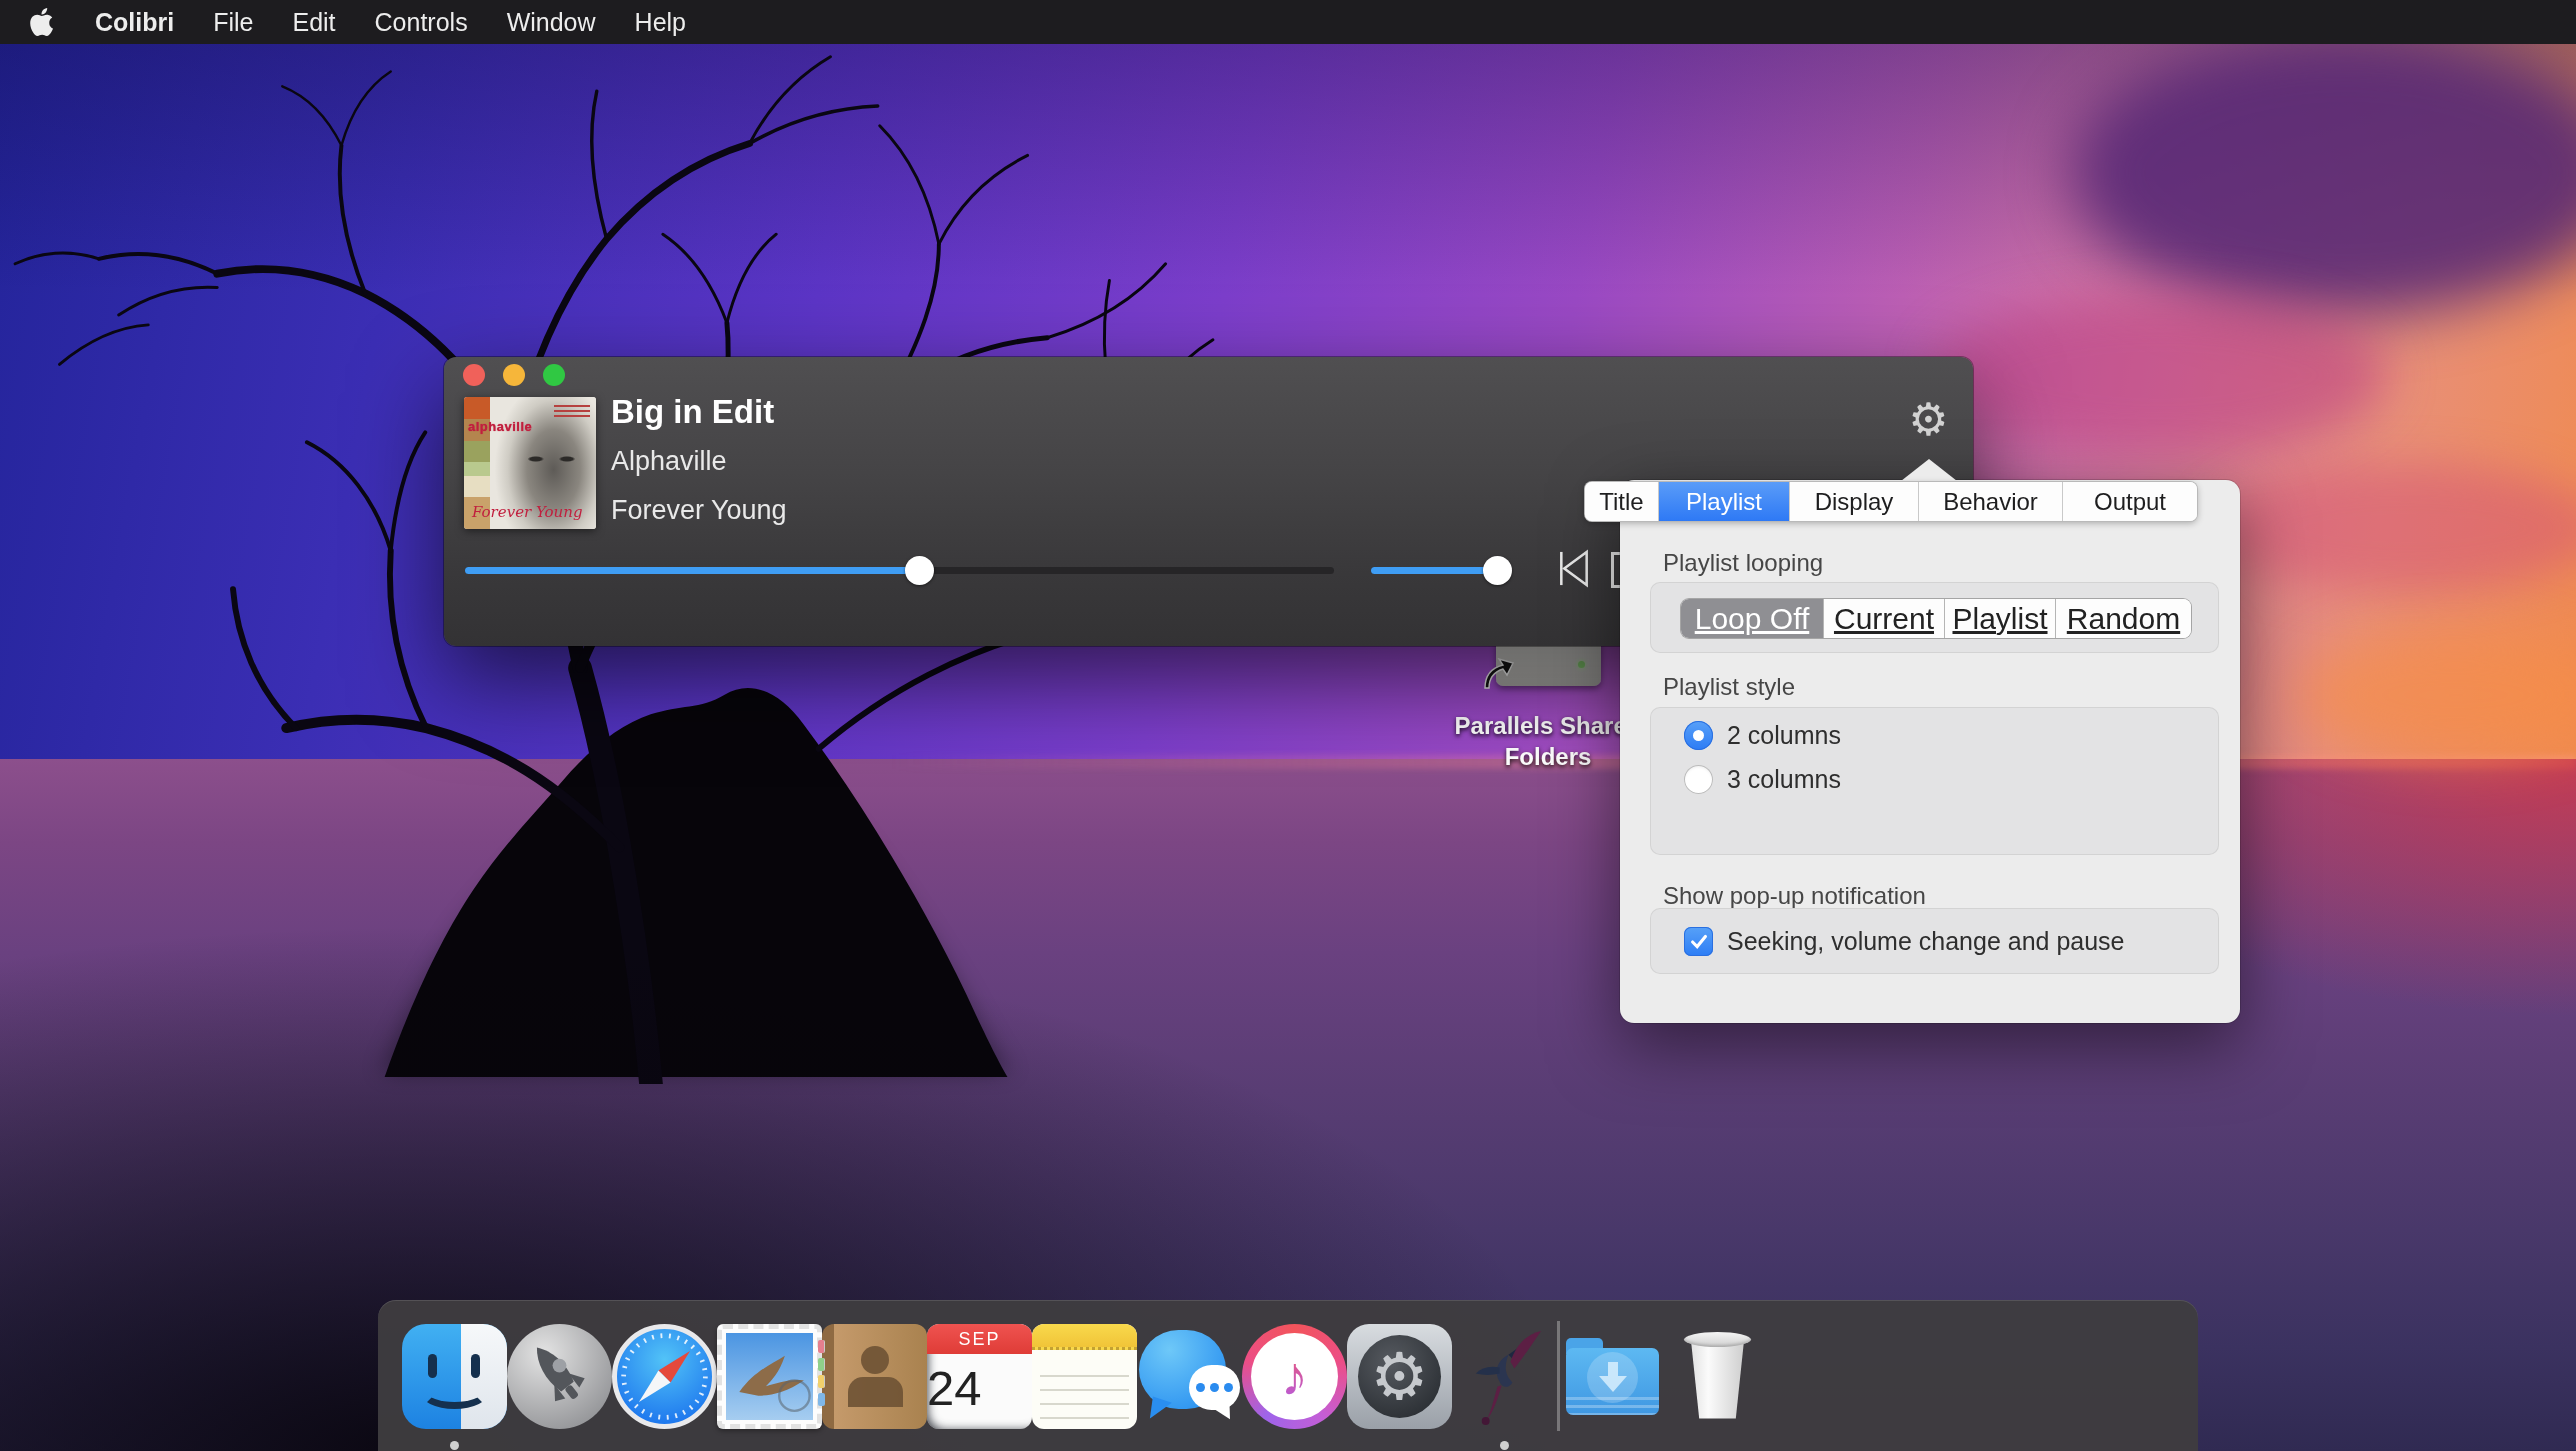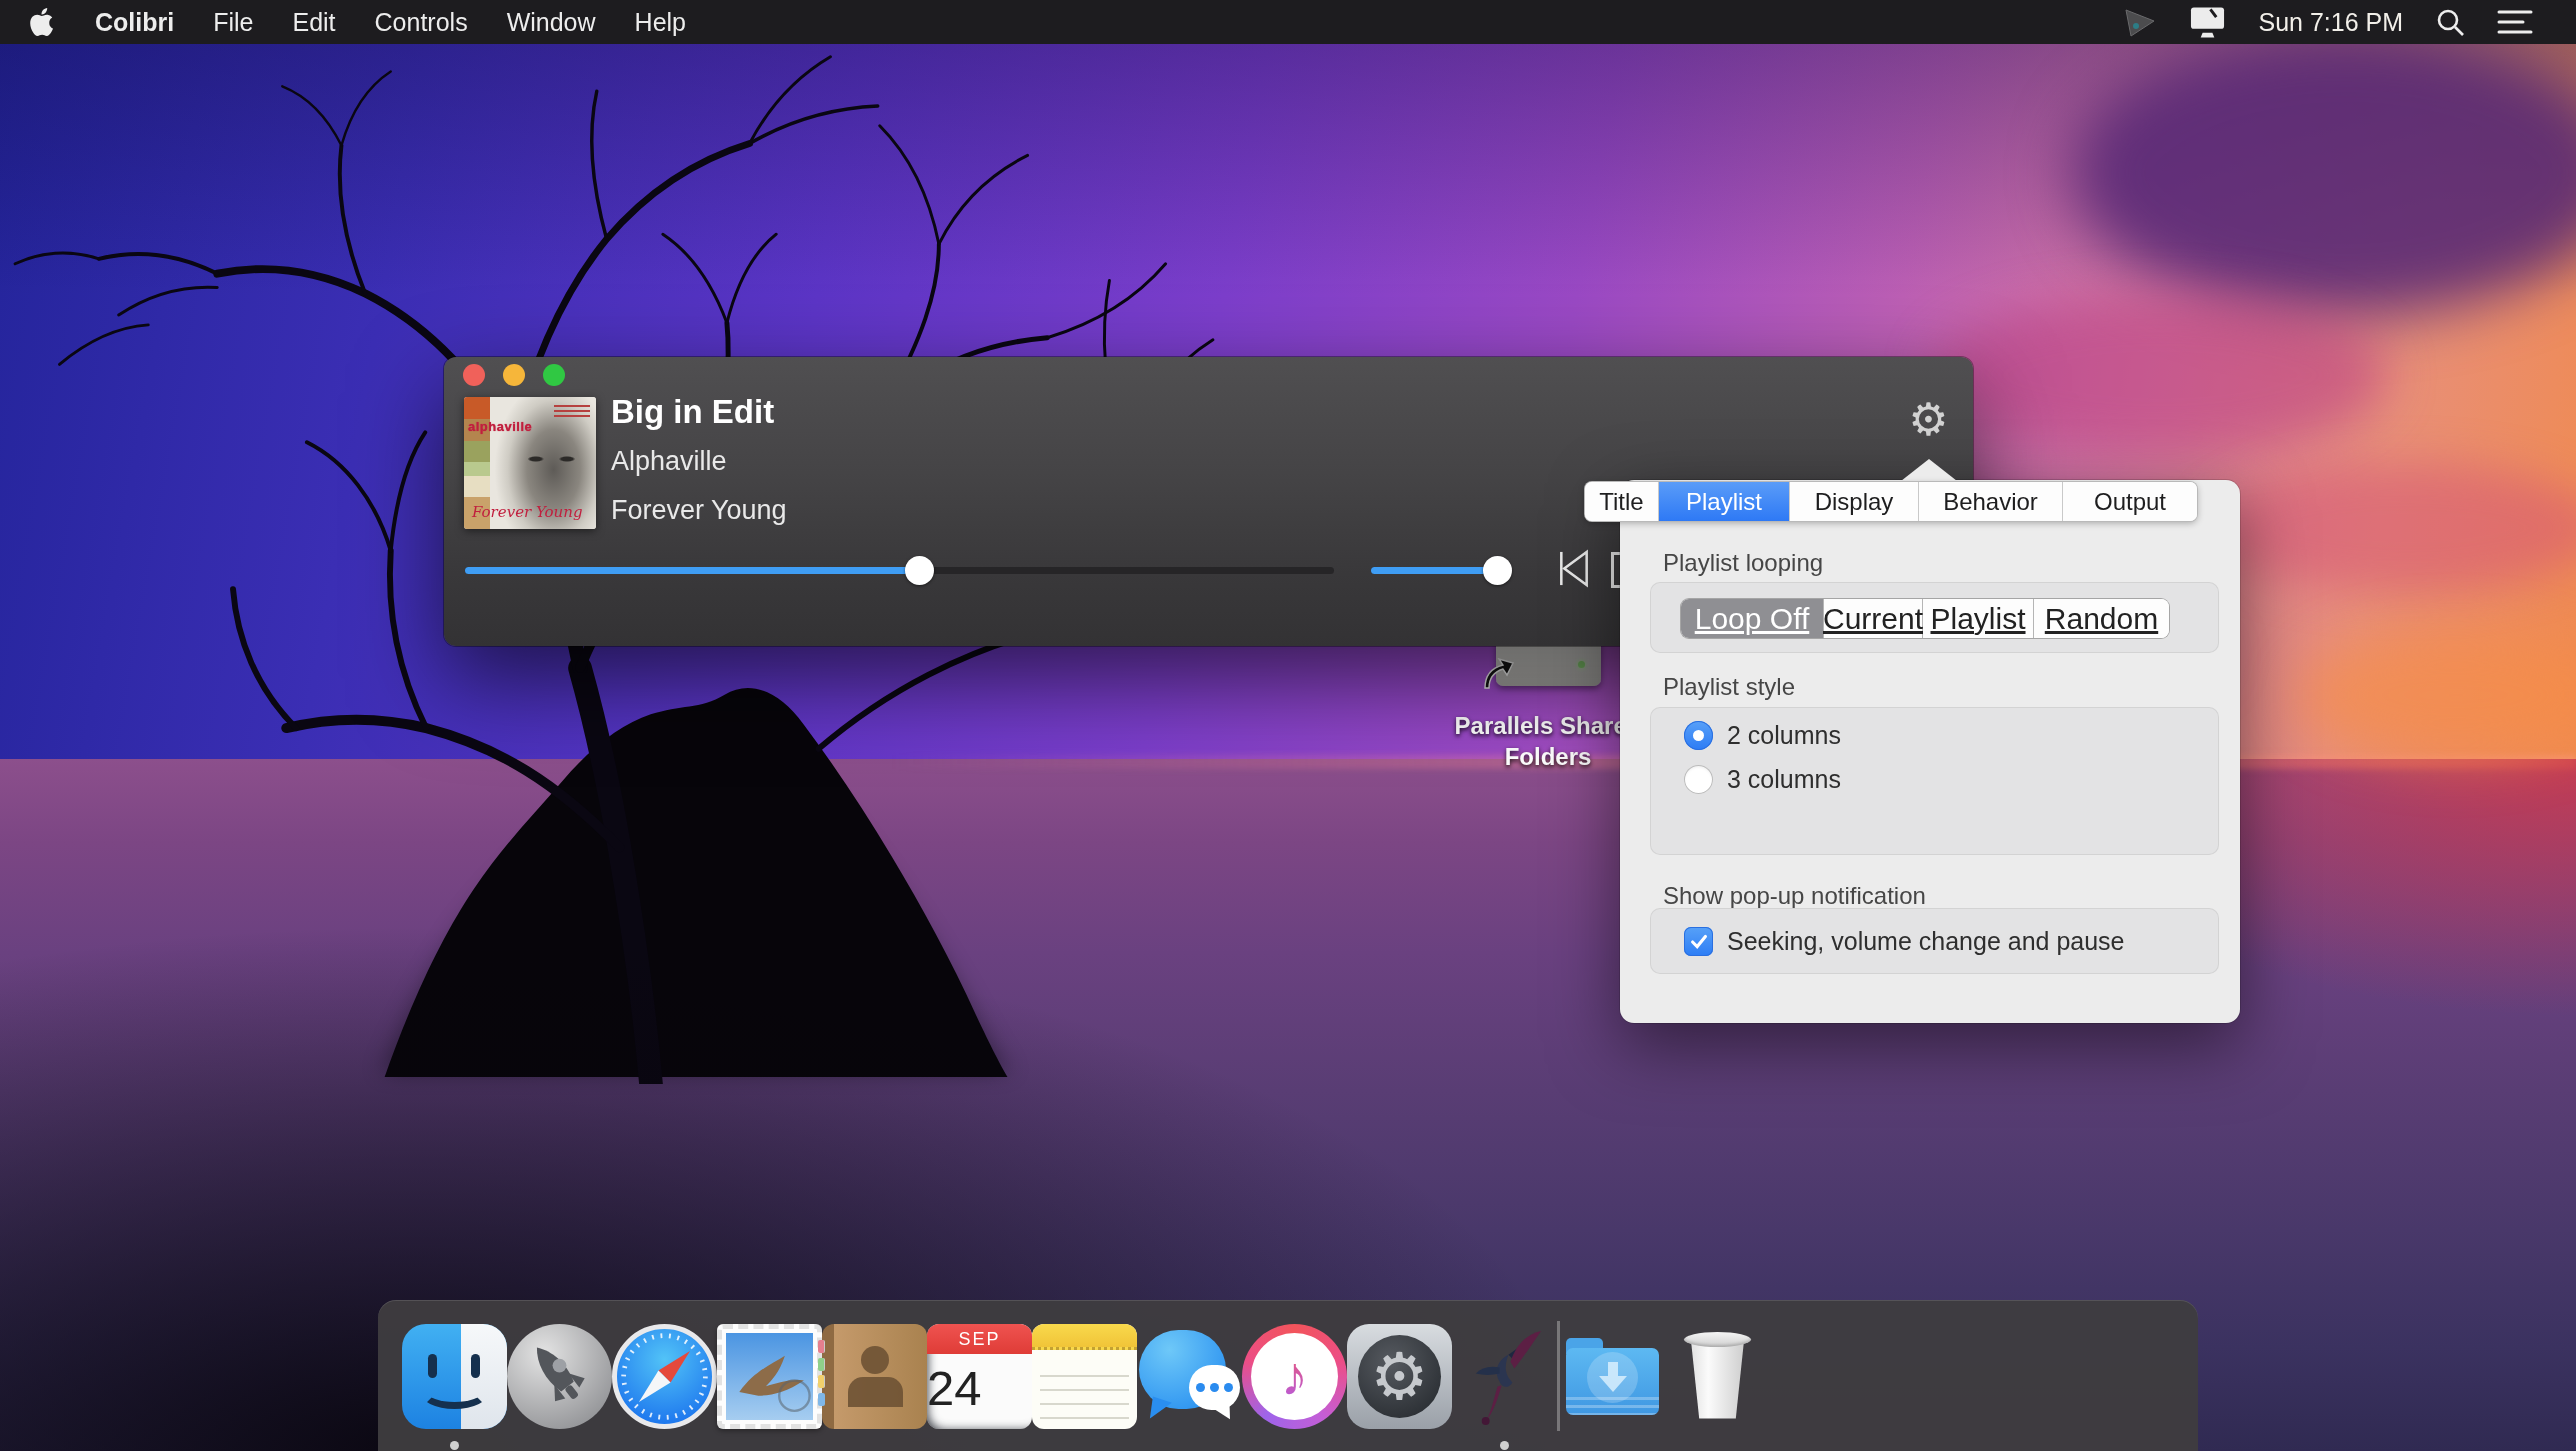--- a/index.html
+++ b/index.html
@@ -114,21 +114,21 @@
   .sec-label { position:absolute; left:43px; font-size:24px; color:#464646; }
   .groupbox { position:absolute; left:30px; width:569px; background:#e3e3e4;
     border:1px solid rgba(0,0,0,.07); border-radius:10px; }
   .gb1 { top:102px; height:71px; } .gb2 { top:227px; height:148px; } .gb3 { top:428px; height:66px; }
   .seg { position:absolute; left:61px; top:119px; height:39px; display:flex; border-radius:8px;
     overflow:hidden; background:#fff; box-shadow:0 0 0 1px #a5a5a5; }
   .seg-item { display:flex; align-items:center; justify-content:center; font-size:30px; color:#222;
     border-right:1px solid #b5b5b5; background:#fdfdfd;text-decoration:underline; }
   .seg-item:last-child { border-right:none; }
   .seg-item.selected { background:#8f8f93; color:#fff; }
-  .s-loopoff{width:143px;} .s-current{width:99px;} .s-playlist{width:111px;} .s-random{width:135px;}
+  .s-loopoff{width:143px;} .s-current{width:121px;} .s-playlist{width:111px;} .s-random{width:135px;}
   .radio-row { position:absolute; left:33px; display:flex; align-items:center; gap:14px; height:39px;justify-content:flex-end; }
   .radio { width:29px; height:29px; border-radius:50%; background:#fff;
     box-shadow:inset 0 0 0 1px #bcbcbc, inset 0 2px 3px rgba(0,0,0,.08); position:relative; }
   .radio.checked { background:linear-gradient(to bottom,#58a0f8,#2d7cf5); box-shadow:inset 0 0 0 1px #2a6fe0; }
   .radio.checked::after { content:""; position:absolute; left:9px; top:9px; width:11px; height:11px;
     border-radius:50%; background:#fff; }
   .opt-label { font-size:25px; color:#2e2e2e; }
   .check-row { position:absolute; left:33px; top:13px; display:flex; align-items:center; gap:14px; height:39px; }
   .checkbox { width:29px; height:29px; border-radius:7px;
     background:linear-gradient(to bottom,#57a1f8,#2d7df5); box-shadow:inset 0 0 0 1px #2a6fe0;
@@ -398,41 +398,20 @@
           <path d="M788.1 340.9c-5.8 4.5-108.2 62.2-108.2 190.5 0 148.4 130.3 200.9 134.2 202.2-.6 3.2-20.7 71.9-68.7 141.9-42.8 61.6-87.5 123.1-155.5 123.1s-85.5-39.5-164-39.5c-76.5 0-103.7 40.8-165.9 40.8s-105.6-57-155.5-127C46.7 790.7 0 663 0 541.8c0-194.4 126.4-297.5 250.8-297.5 66.1 0 121.2 43.4 162.7 43.4 39.5 0 101.1-46 176.3-46 28.5 0 130.9 2.6 198.3 99.2zm-234-181.5c31.1-36.9 53.1-88.1 53.1-139.3 0-7.1-.6-14.3-1.9-20.1-50.6 1.9-110.8 33.7-147.1 75.8-28.5 32.4-55.1 83.6-55.1 135.5 0 7.8 1.3 15.6 1.9 18.1 3.2.6 8.4 1.3 13.6 1.3 45.4 0 102.5-30.4 135.5-71.3z"></path>
         </svg>
       </div>
       <div class="mb-app mb-item">Colibri</div>
       <div class="mb-item">File</div>
       <div class="mb-item">Edit</div>
       <div class="mb-item">Controls</div>
       <div class="mb-item">Window</div>
       <div class="mb-item">Help</div>
     </div>
-    <div class="mb-right">
-      <svg width="34" height="32" viewBox="0 0 34 32">
-        <path d="M3 4 L31 15 L8 30 Z" fill="#4c4c4e" stroke="#6a6a6c" stroke-width="1"></path>
-        <circle cx="13" cy="20" r="3" fill="#2d7d86"></circle>
-      </svg>
-      <svg width="37" height="34" viewBox="0 0 38 34">
-        <rect x="2" y="2" width="34" height="22" rx="3" fill="#ececec"></rect>
-        <path d="M22 4 L28 12" stroke="#1d1c1f" stroke-width="3"></path>
-        <path d="M14 28 L24 28 L26 33 L12 33 Z" fill="#ececec"></path>
-      </svg>
-      <div class="mb-clock">Sun 7:16 PM</div>
-      <svg width="30" height="30" viewBox="0 0 30 30" fill="none" stroke="#ededed" stroke-width="2.6">
-        <circle cx="13" cy="13" r="9"></circle>
-        <line x1="20" y1="20" x2="28" y2="28"></line>
-      </svg>
-      <svg width="36" height="28" viewBox="0 0 36 28" stroke="#ededed" stroke-width="3" stroke-linecap="round">
-        <line x1="2" y1="4" x2="34" y2="4"></line>
-        <line x1="2" y1="14" x2="26" y2="14"></line>
-        <line x1="2" y1="24" x2="34" y2="24"></line>
-      </svg>
-    </div>
   </div>
 
   <div class="dock">
     <div class="dock-item" title="finder">
       <div class="ic-finder">
         <div class="half"></div>
         <div class="eye" style="left:26px;"></div>
         <div class="eye" style="left:69px;"></div>
         <div class="smile"></div>
       </div>

